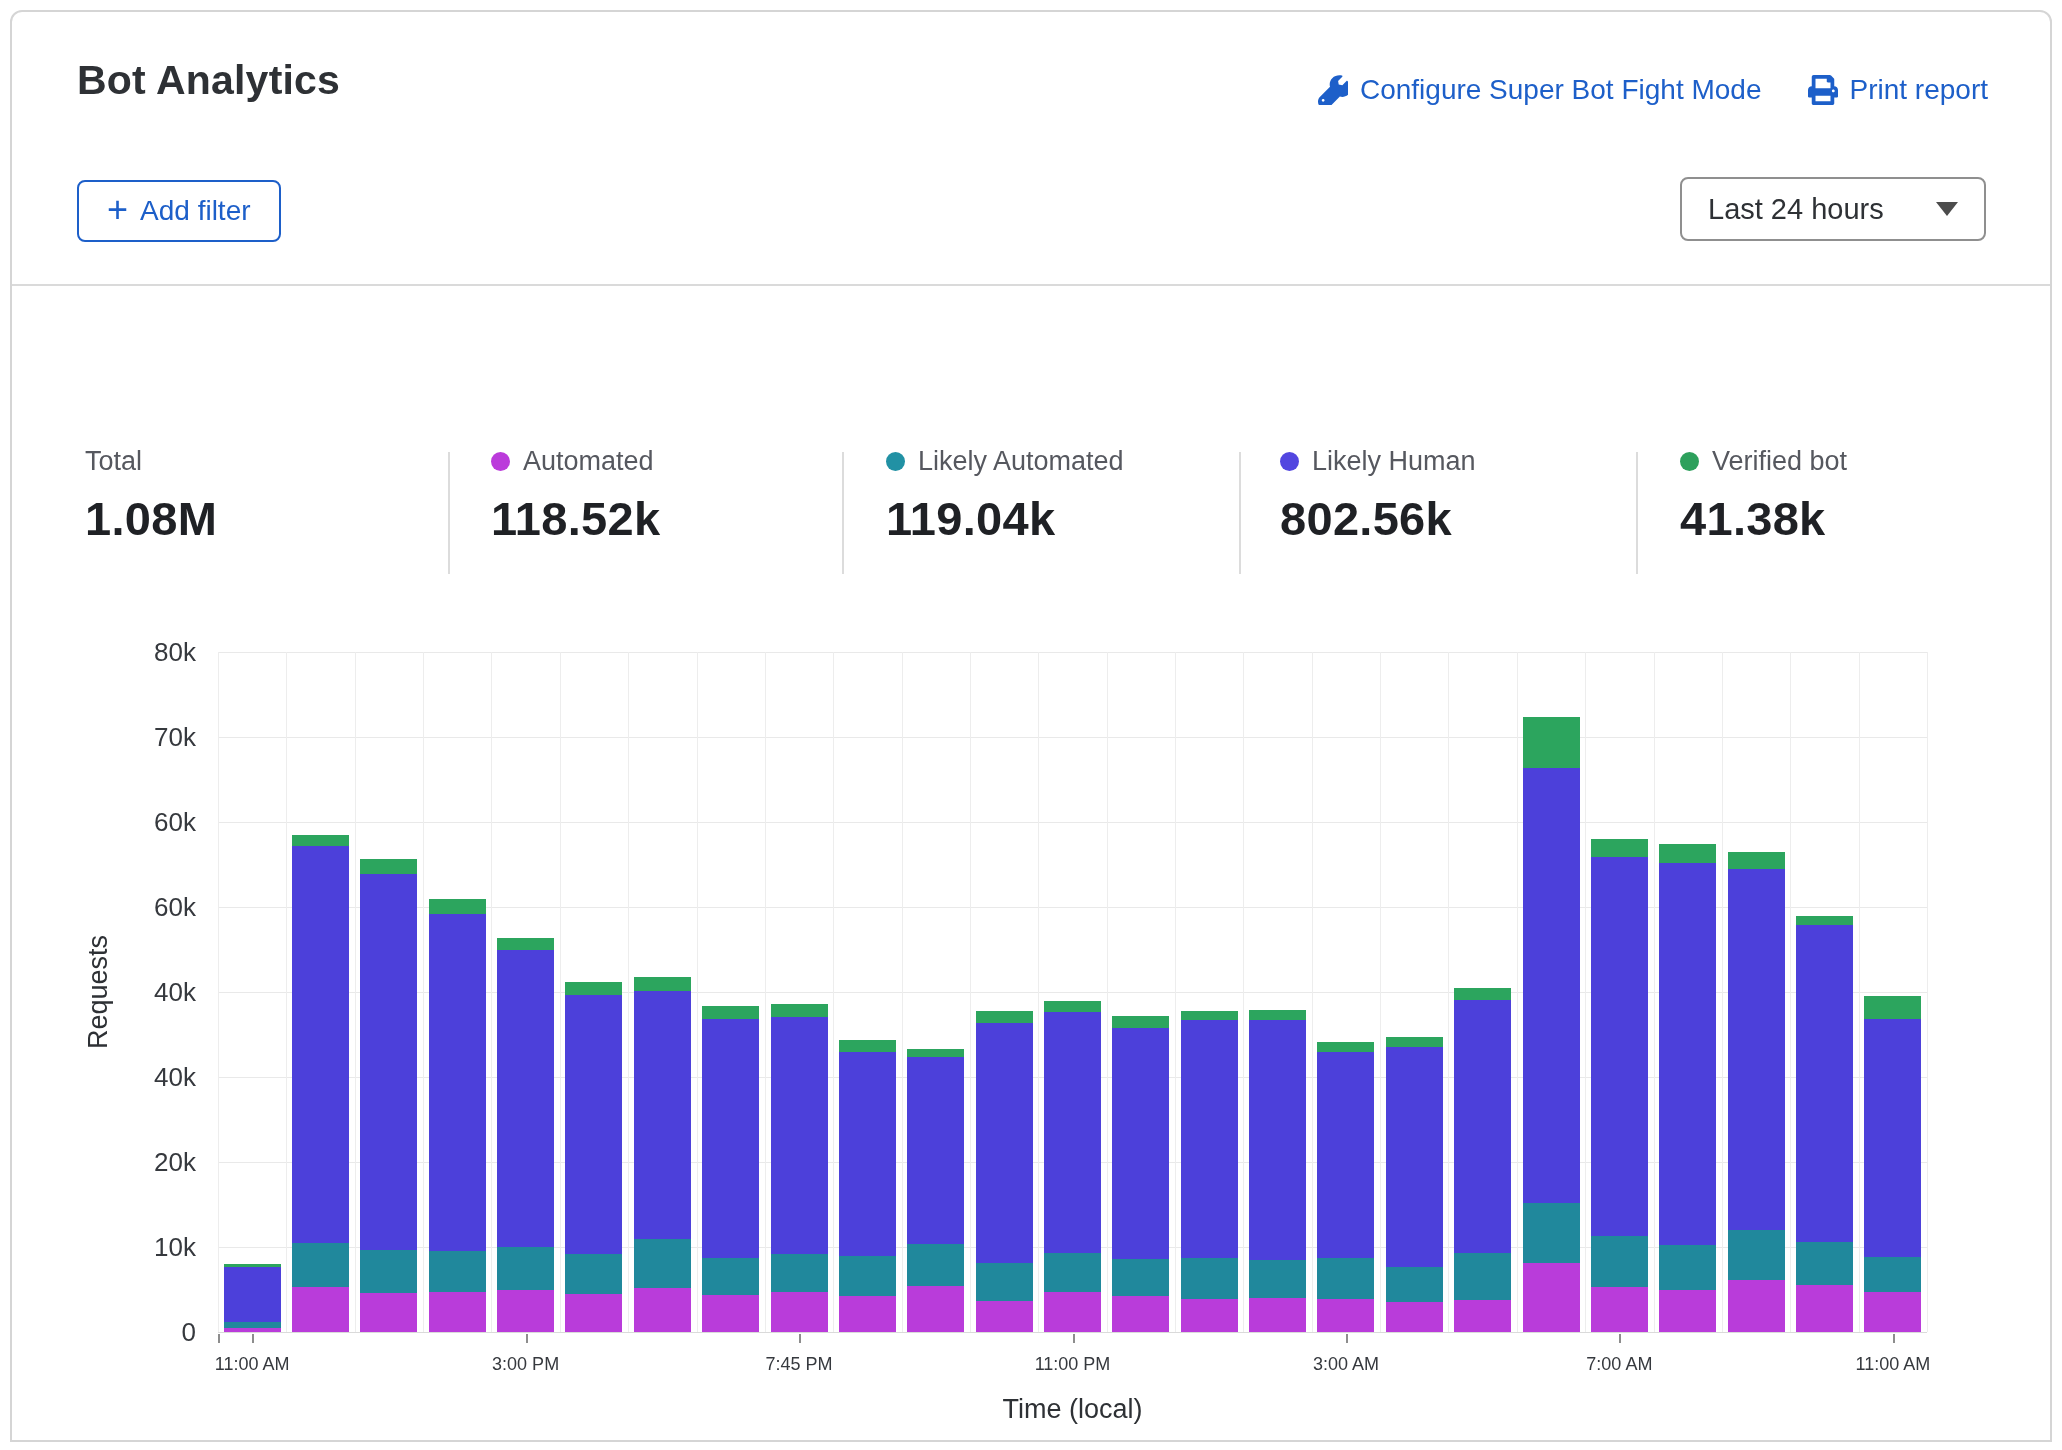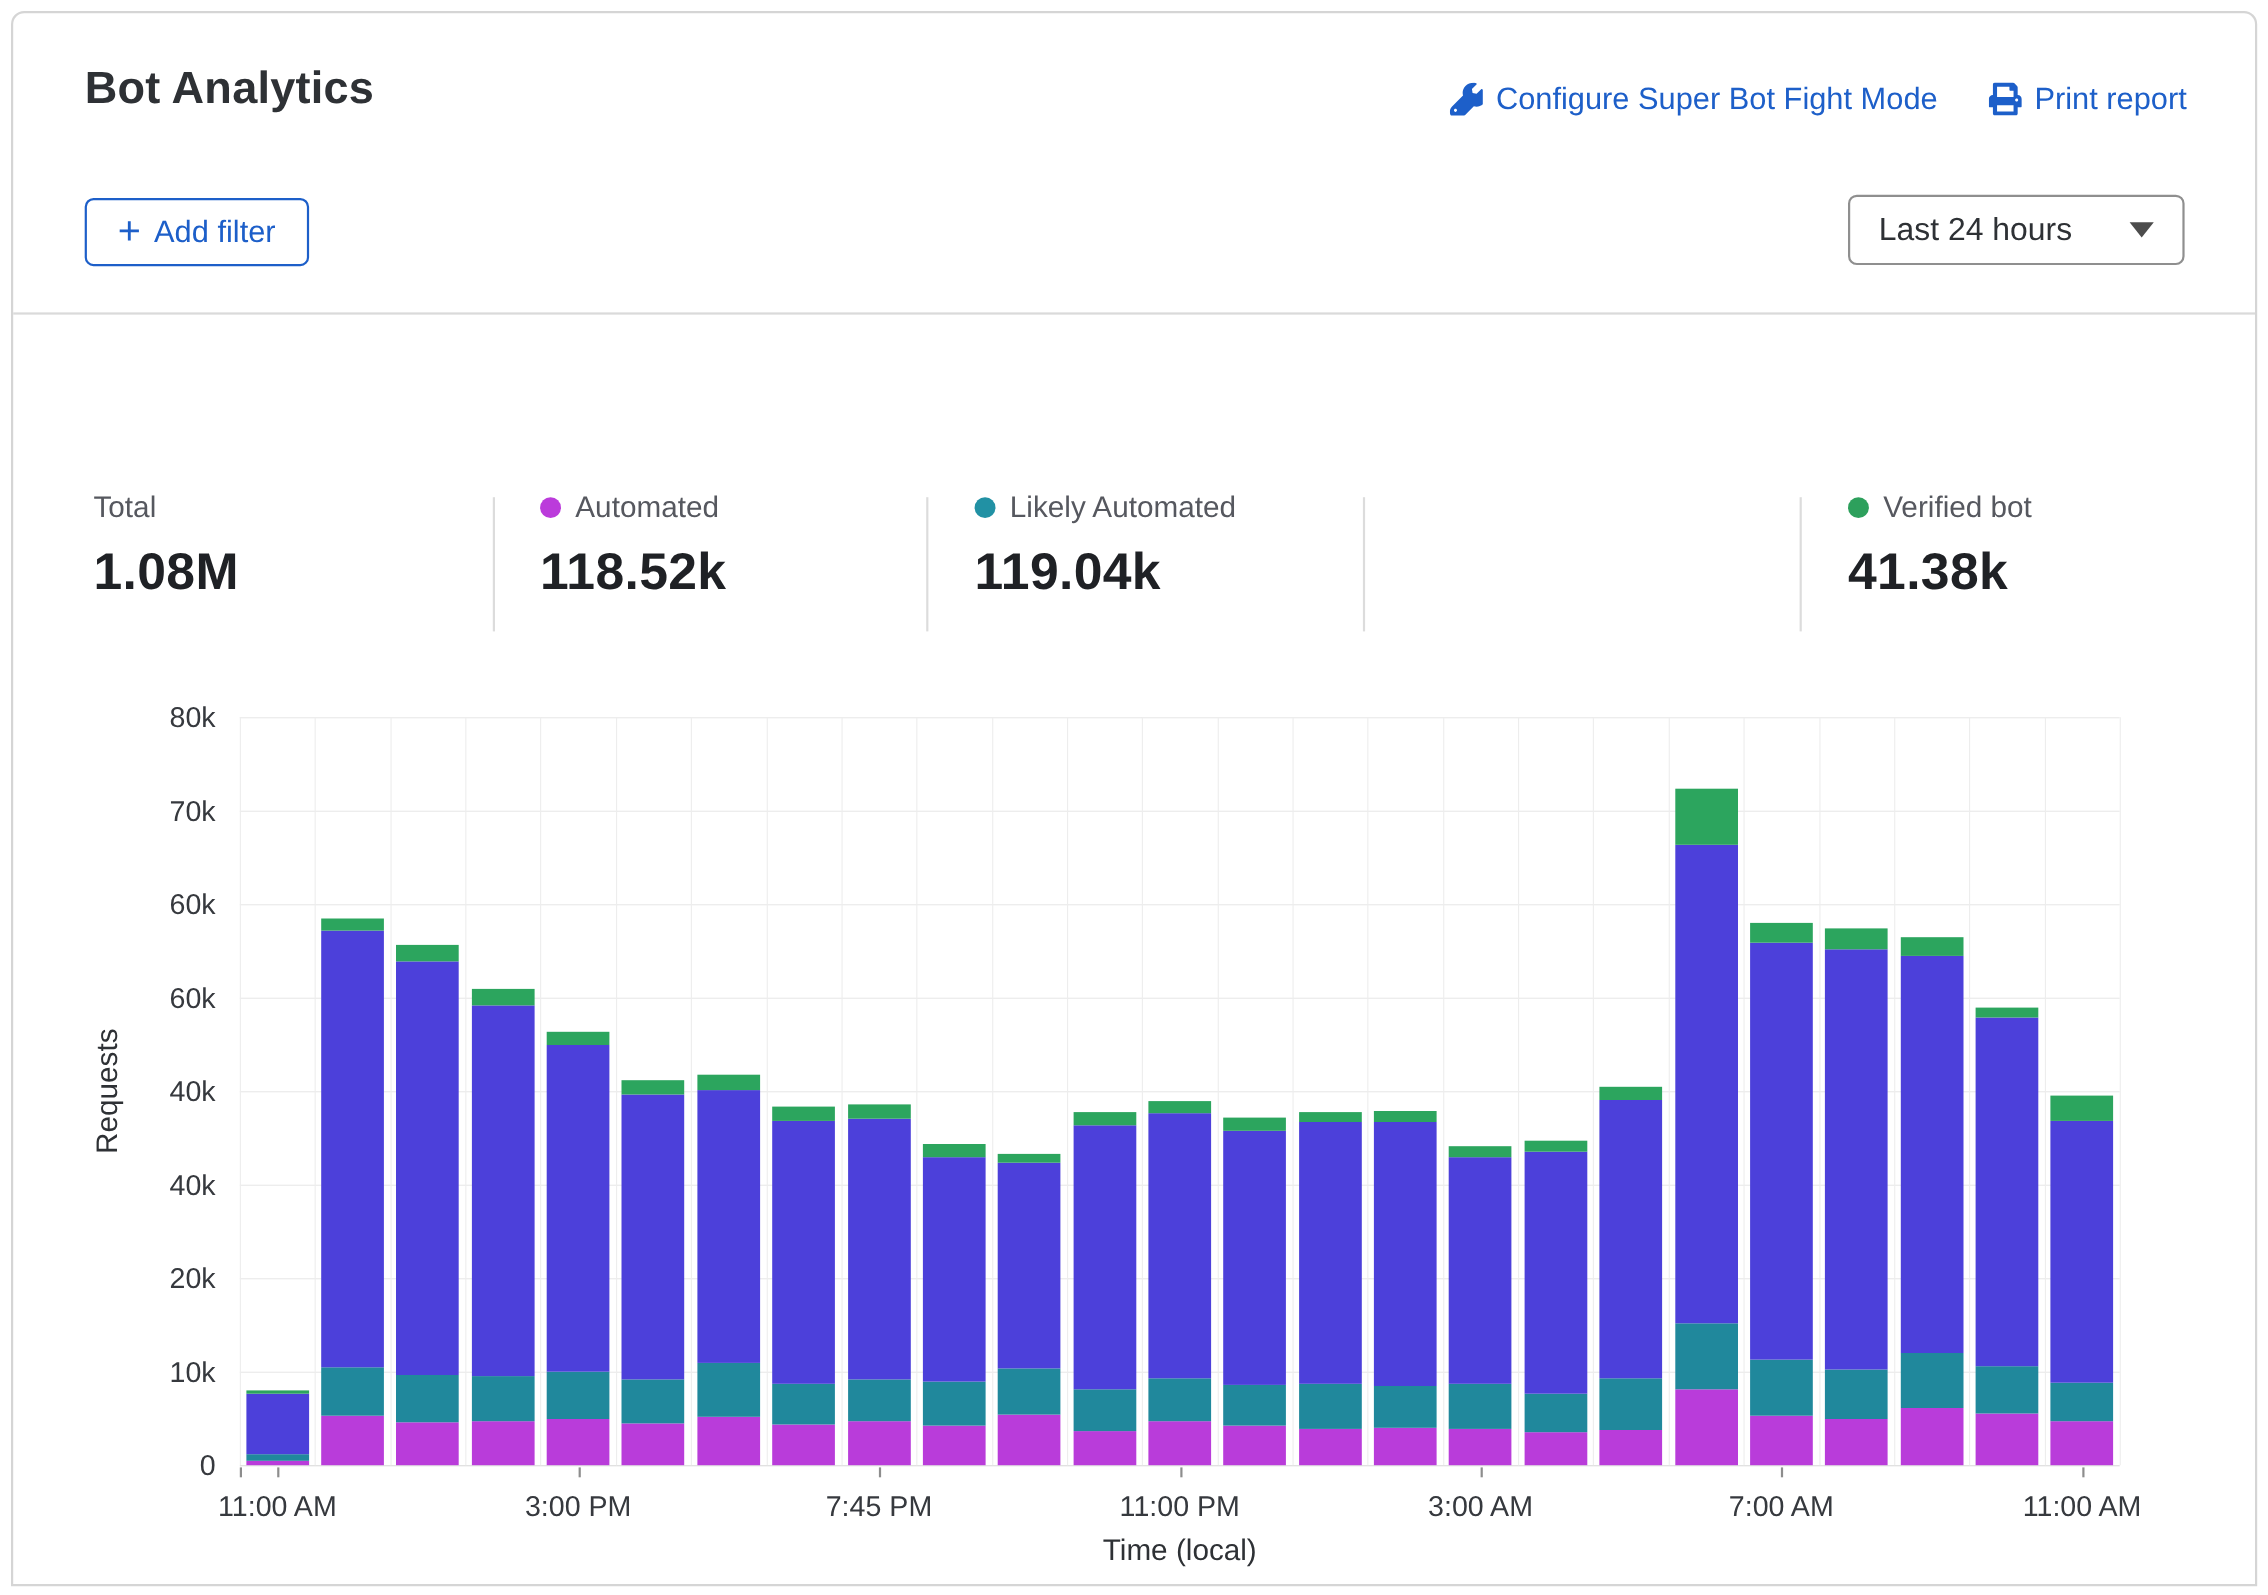--- a/index.html
+++ b/index.html
@@ -37,21 +37,21 @@
   .dot { width:19px; height:19px; border-radius:50%; display:none; }
   .dot.show { display:block; }
   .stat-value { margin-top:14px; font-size:47px; font-weight:600; color:#1f2125; letter-spacing:0.3px; }
   .stat-divider { position:absolute; top:440px; width:0; height:122px; border-left:2px solid #dcdcdc; }
   
   #chart { position:absolute; inset:0; }
   .gridline-h { position:absolute; height:0; border-top:1.5px solid #e9e9e9; }
   .gridline-h.zero { border-top-color:#dadada; }
   .gridline-v { position:absolute; width:0; border-left:1.5px solid #ededed; }
   .ytick-label { position:absolute; width:130px; text-align:right; font-size:26px; color:#36393e; }
-  .xtick-label { position:absolute; font-size:26px; color:#36393e; transform:translateX(-50%); white-space:nowrap; }
+  .xtick-label { position:absolute; font-size:18px; color:#36393e; transform:translateX(-50%); white-space:nowrap; }
   .xtick-mark { position:absolute; width:2px; height:9px; background:#8d8d8d; }
   .bar-seg { position:absolute; }
   .axis-title-y {
     position:absolute; font-size:27px; color:#2e3135;
     transform:translate(-50%,-50%) rotate(-90deg); white-space:nowrap;
   }
   .axis-title-x { position:absolute; font-size:27px; color:#2e3135; transform:translateX(-50%); white-space:nowrap; }
 </style>
 </head>
 <body>
@@ -104,20 +104,27 @@
         <span>Automated</span>
       </div>
     <div class="stat-value">118.52k</div>
   </div>
   <div class="stat-col" style="left:874px">
     <div class="stat-label-row">
         <span class="dot show" style="background: rgb(33, 145, 164);"></span>
         <span>Likely Automated</span>
       </div>
     <div class="stat-value">119.04k</div>
+  </div>
+  <div class="stat-col" style="left:1268px">
+    <div class="stat-label-row">
+        <span class="dot show" style="background: rgb(82, 70, 224);"></span>
+        <span>Likely Human</span>
+      </div>
+    <div class="stat-value">802.56k</div>
   </div>
   <div class="stat-col" style="left:1668px">
     <div class="stat-label-row">
         <span class="dot show" style="background: rgb(45, 160, 92);"></span>
         <span>Verified bot</span>
       </div>
     <div class="stat-value">41.38k</div>
   </div>
   <div class="stat-divider" style="left:436px"></div>
   <div class="stat-divider" style="left:830px"></div>

